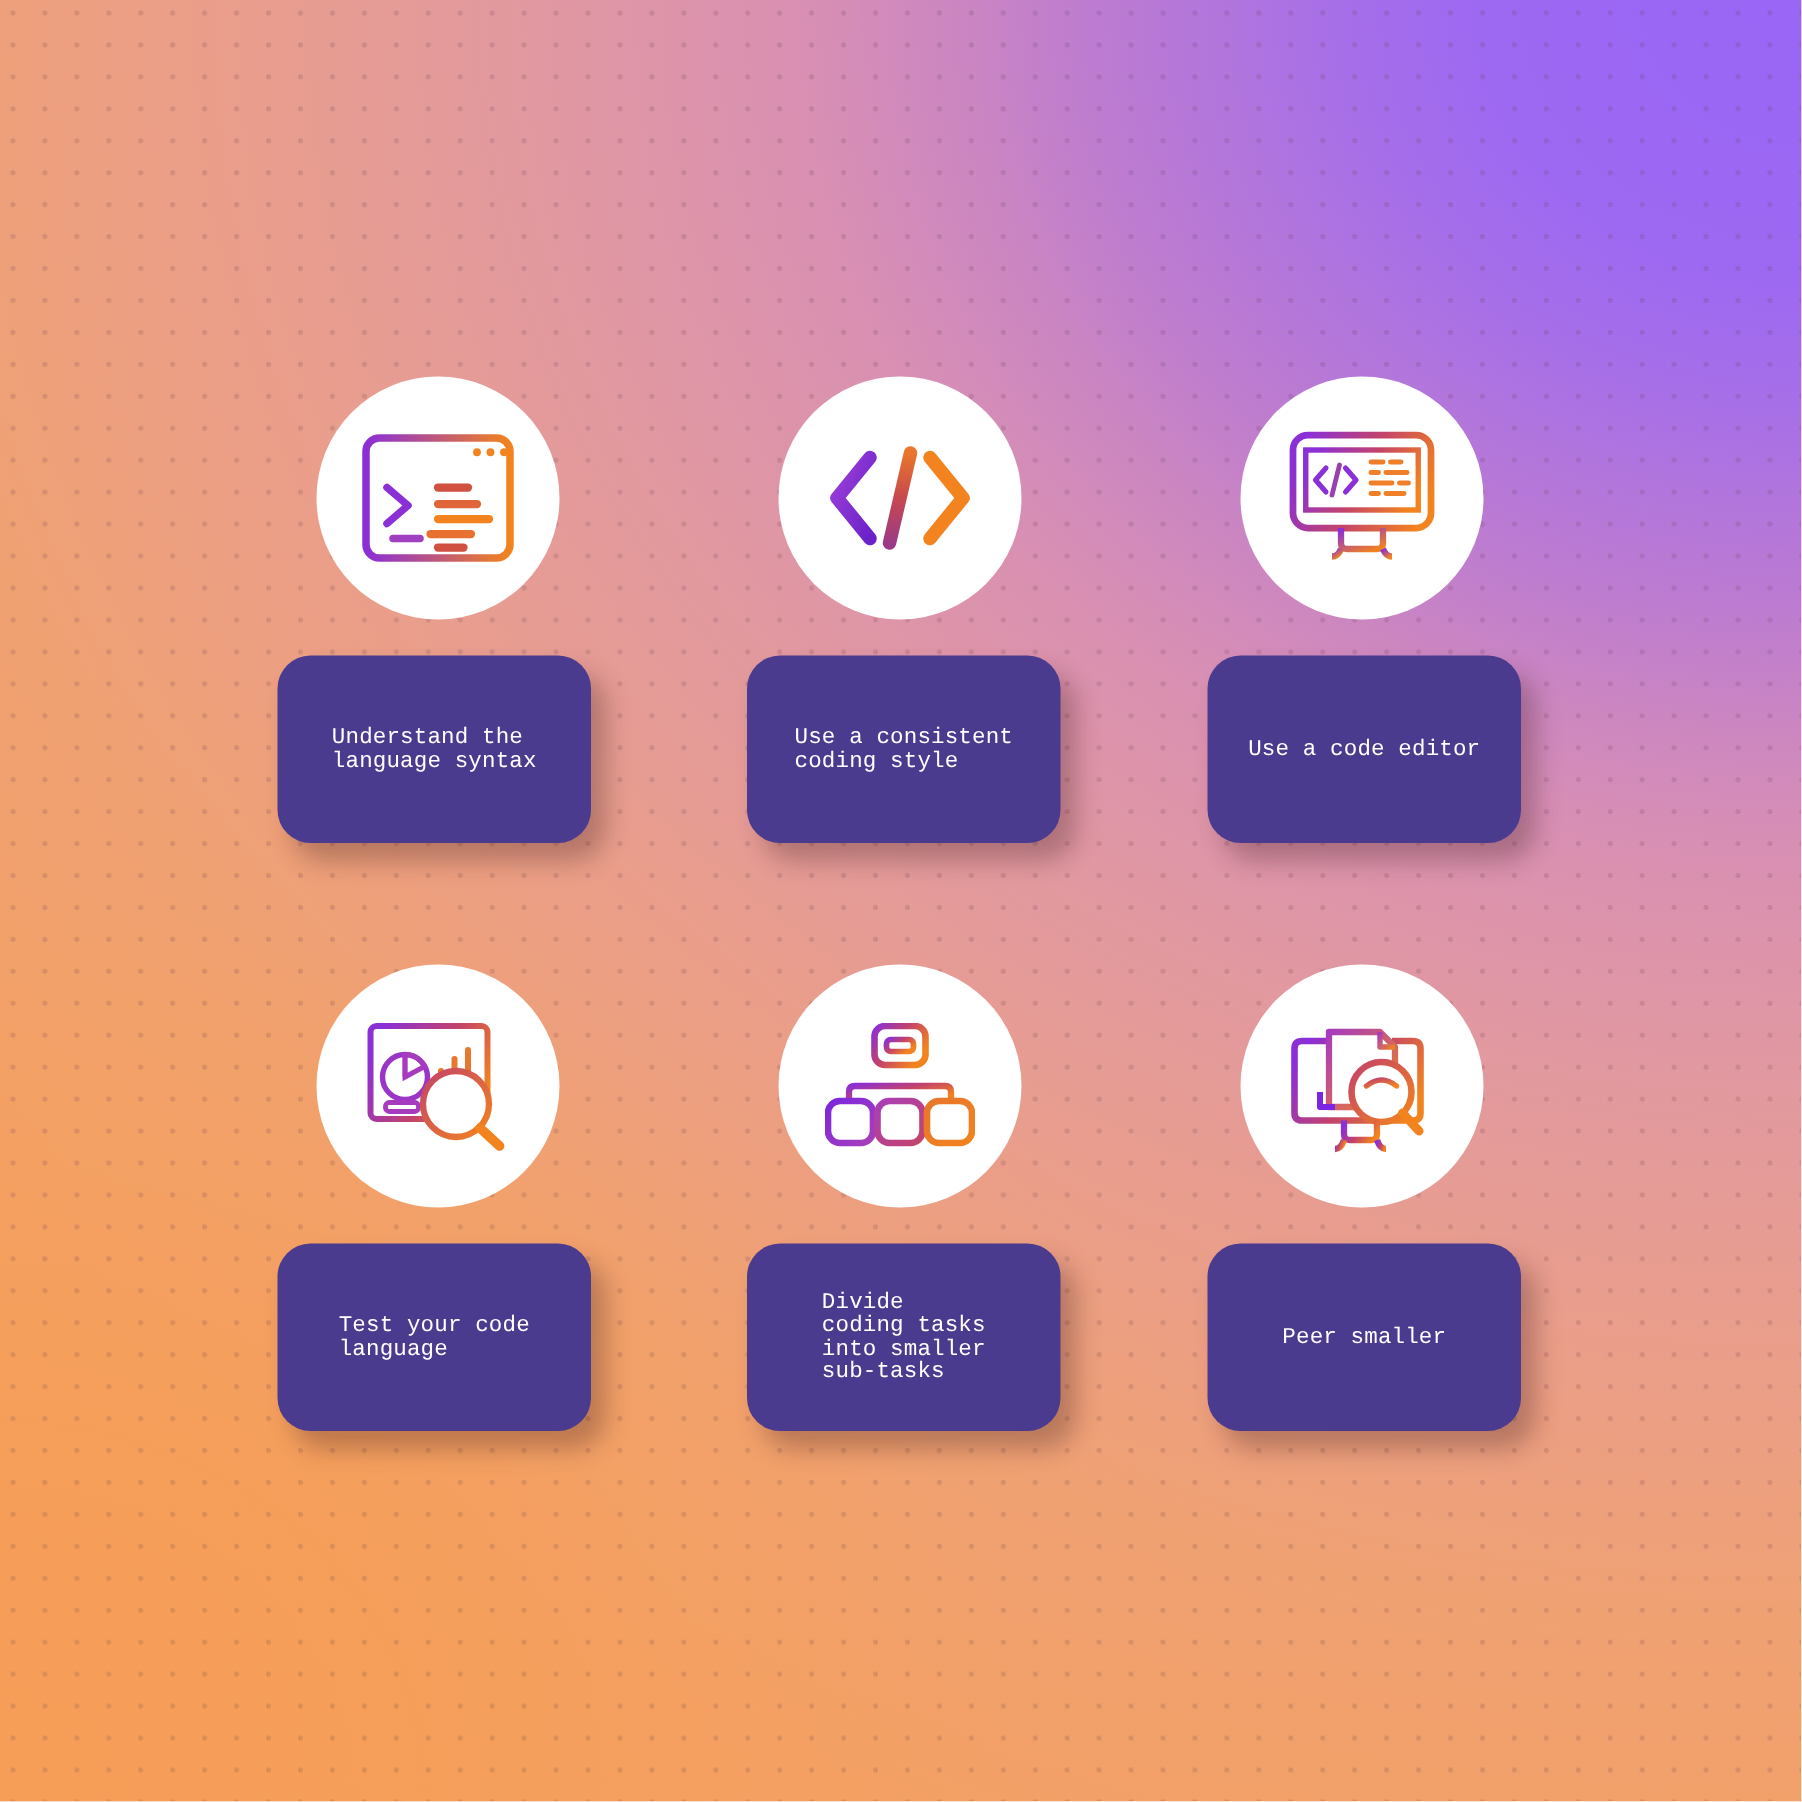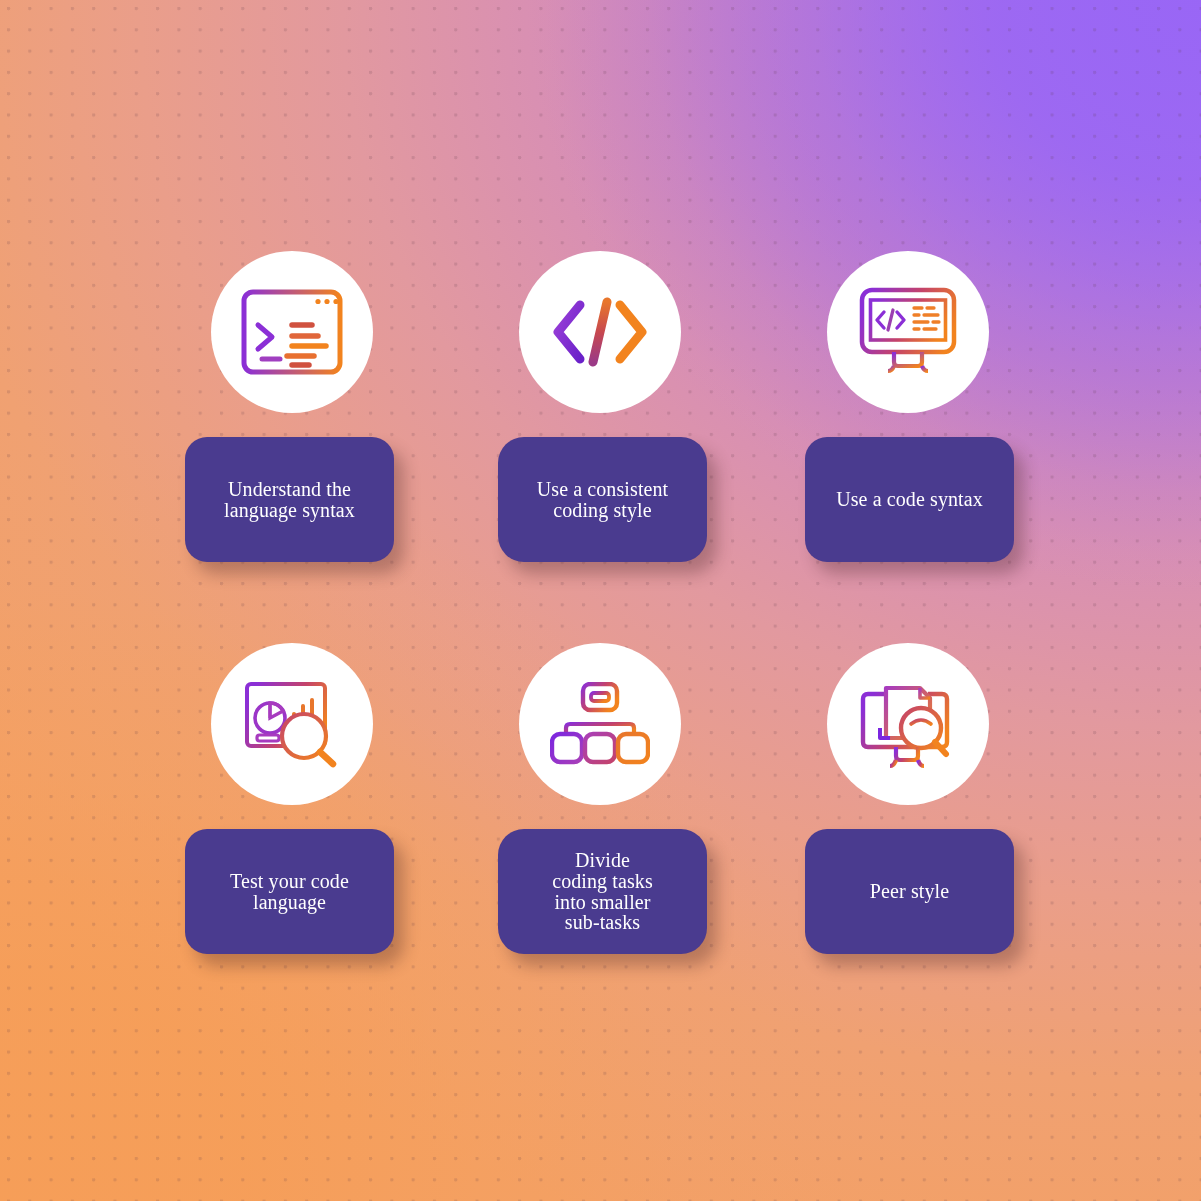--- a/index.html
+++ b/index.html
@@ -108,41 +108,41 @@
     background: #4a3b8f;
     box-shadow: 10px 12px 16px rgba(60,25,30,0.30);
     display: flex;
     align-items: center;
     justify-content: center;
     box-sizing: border-box;
     padding: 8px 10px;
   }
   .label-card .label-text {
     color: #ffffff;
-    font-size: 20px;
+    font-size: 15px;
     line-height: 1.03;
-    text-align: center;
+    text-align: left;
     font-weight: 400;
     letter-spacing: 0.1px;
     white-space: pre-line;
-    font-family: Liberation Serif, serif;
+    font-family: Liberation Mono, monospace;
   }
 
   
   .col-0 { left: 122px; }
   .col-1 { left: 430px; }
   .col-2 { left: 738px; }
 
   
   .row-0 { top: 251px; }
   .row-1 { top: 643px; }
 
   
   .cell.col-0 .label-card { left: 63px; }
-  .cell.col-1 .label-card { left: 68px; border-radius: 26px; }
+  .cell.col-1 .label-card { left: 68px; }
   .cell.col-2 .label-card { left: 67px; }
 </style>
 </head>
 <body>
 
 <div id="infographic">
 
   <div id="bg-orange-wash"></div>
   <div id="bg-purple-wash"></div>
   <div id="bg-dots"></div>
@@ -237,21 +237,21 @@
             <line x1="56" y1="43" x2="61" y2="43"></line>
               <line x1="66" y1="43" x2="78" y2="43"></line>
           </g>
           <path d="M36 66 L36 76 Q36 80 40 80 L60 80 Q64 80 64 76 L64 66" fill="none" stroke="url(#gCv)" stroke-width="4.2"></path>
           <line x1="30" y1="85" x2="70" y2="85" stroke="url(#gCv)" stroke-width="4.4" stroke-linecap="round"></line>
           <path d="M36 80 Q34 85 30 85" fill="none" stroke="url(#gCv)" stroke-width="4.2"></path>
           <path d="M64 80 Q66 85 70 85" fill="none" stroke="url(#gCv)" stroke-width="4.2"></path>
         </svg>
       </div>
       <div class="label-card">
-        <span class="label-text">Use a code syntax</span>
+        <span class="label-text">Use a code editor</span>
       </div>
     </div>
 
     <div class="cell col-0 row-1">
       <div class="icon-circle">
         <svg width="98" height="92" viewBox="0 0 98 92">
           <defs>
             <linearGradient id="gD" x1="0" y1="0.3" x2="1" y2="0.7">
               <stop offset="0" stop-color="#8b2fd6"></stop>
                 <stop offset="0.55" stop-color="#c4436a"></stop>
@@ -358,18 +358,18 @@
           <circle cx="63" cy="52" r="20" fill="#ffffff" stroke="url(#gFm)" stroke-width="4.4"></circle>
           <path d="M53 48 Q63 40 73 48" fill="none" stroke="url(#gFm)" stroke-width="3.6" stroke-linecap="round"></path>
           <line x1="77" y1="66" x2="88" y2="78" stroke="#f2831e" stroke-width="6" stroke-linecap="round"></line>
           <path d="M38 71 L38 80 Q38 84 42 84 L56 84 Q60 84 60 80 L60 71" fill="none" stroke="url(#gF)" stroke-width="4.2"></path>
           <line x1="32" y1="90" x2="66" y2="90" stroke="url(#gF)" stroke-width="4.4" stroke-linecap="round"></line>
           <path d="M38 84 Q36 90 32 90" fill="none" stroke="url(#gF)" stroke-width="4.2"></path>
           <path d="M60 84 Q62 90 66 90" fill="none" stroke="url(#gF)" stroke-width="4.2"></path>
         </svg>
       </div>
       <div class="label-card">
-        <span class="label-text">Peer style</span>
+        <span class="label-text">Peer smaller</span>
       </div>
     </div>
 
   </div>
 </div>
 
 </body></html>

